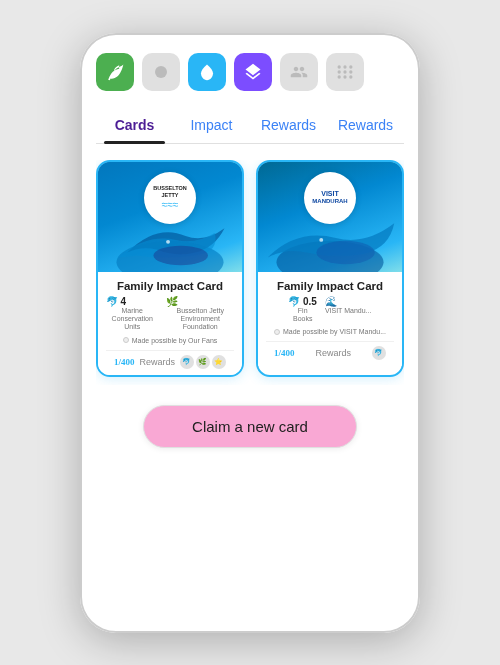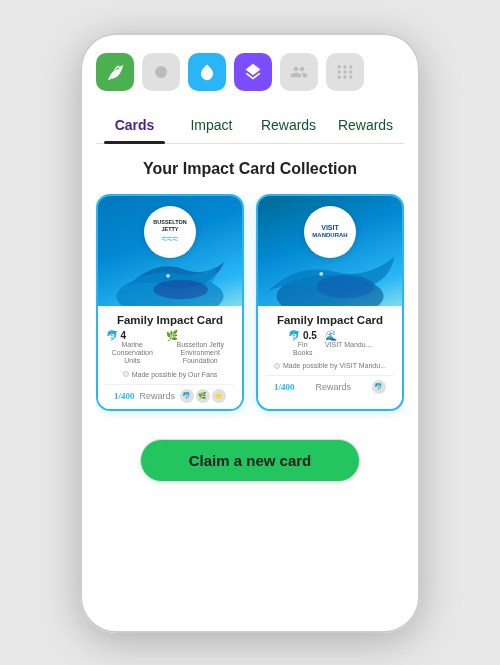--- a/index.html
+++ b/index.html
@@ -54,21 +54,21 @@
       display: flex;
       border-bottom: 1px solid #e0e0e0;
       margin-bottom: 16px;
     }
     .tab {
       flex: 1;
       text-align: center;
       padding: 10px 0;
       font-size: 14px;
       font-weight: 500;
-      color: #14532d;
+      color: #3b82f6;
       cursor: pointer;
       position: relative;
     }
     .tab.active {
       color: #4c1d95;
       font-weight: 700;
     }
     .tab.active::after {
       content: '';
       position: absolute;
@@ -233,26 +233,26 @@
       font-size: 7px;
     }
     
     .claim-btn-wrap {
       display: flex;
       justify-content: center;
       margin-top: 20px;
       padding: 0 16px;
     }
     .claim-btn {
-      background: #22c55e;
+      background: #f9a8d4;
       border: 1.5px solid #e0e0e0;
       border-radius: 28px;
       padding: 12px 48px;
       font-size: 15px;
-      font-weight: 700;
+      font-weight: 400;
       color: #222;
       cursor: pointer;
       box-shadow: 0 1px 6px rgba(0,0,0,0.08);
     }
   </style>
 </head>
 <body>
 
 <div class="phone-shell">
   <div class="phone-content">
@@ -298,21 +298,20 @@
       </div>
     </div>
 
     <div class="tabs">
       <div class="tab active">Cards</div>
       <div class="tab">Impact</div>
       <div class="tab">Rewards</div>
       <div class="tab">Rewards</div>
     </div>
 
-    <div class="collection-title">Your Impact Card Collection</div>
 
     <div class="cards-row">
 
       <div class="impact-card">
         <div class="card-image-area">
           <div class="card-dolphin-bg"></div>
 
           <svg style="position:absolute;bottom:0;left:0;width:100%;height:75px;opacity:0.85" viewBox="0 0 148 75" preserveAspectRatio="xMidYMax meet">
             <ellipse cx="74" cy="65" rx="55" ry="22" fill="#0277bd" opacity="0.7"></ellipse>
             <path d="M30 55 Q60 25 90 38 Q110 45 130 30 Q120 50 100 55 Q80 60 60 52 Q45 48 30 55Z" fill="#01579b" opacity="0.8"></path>

